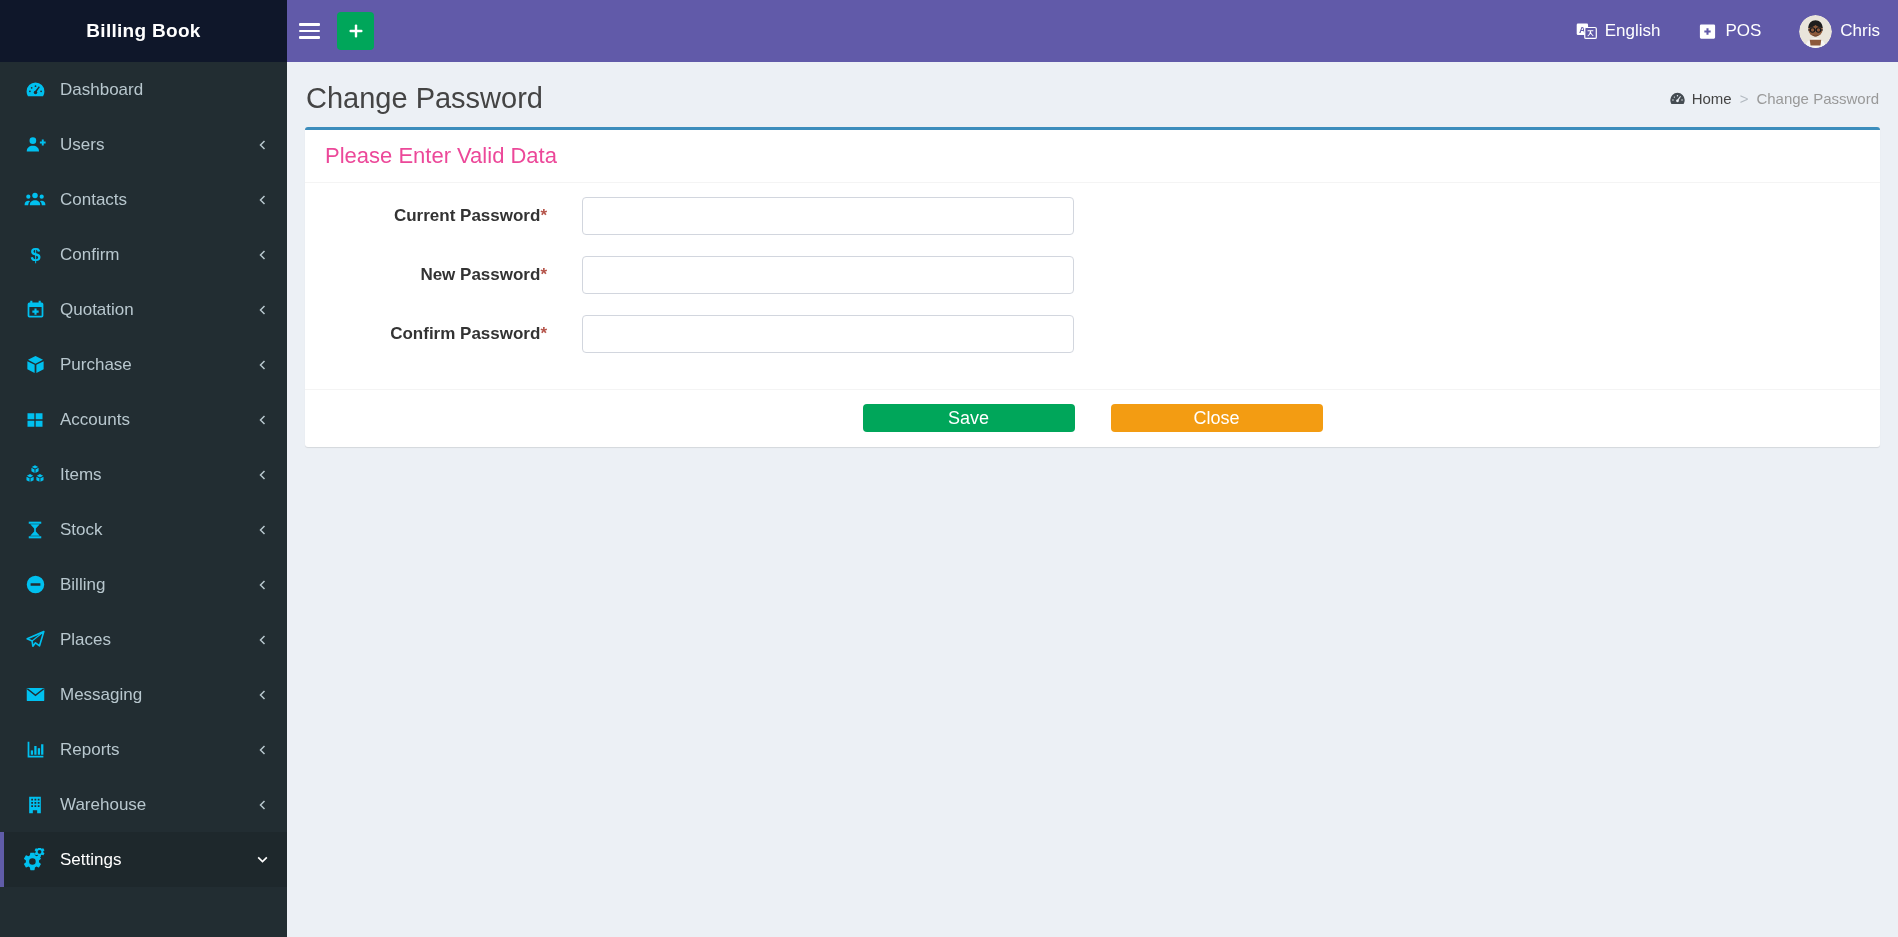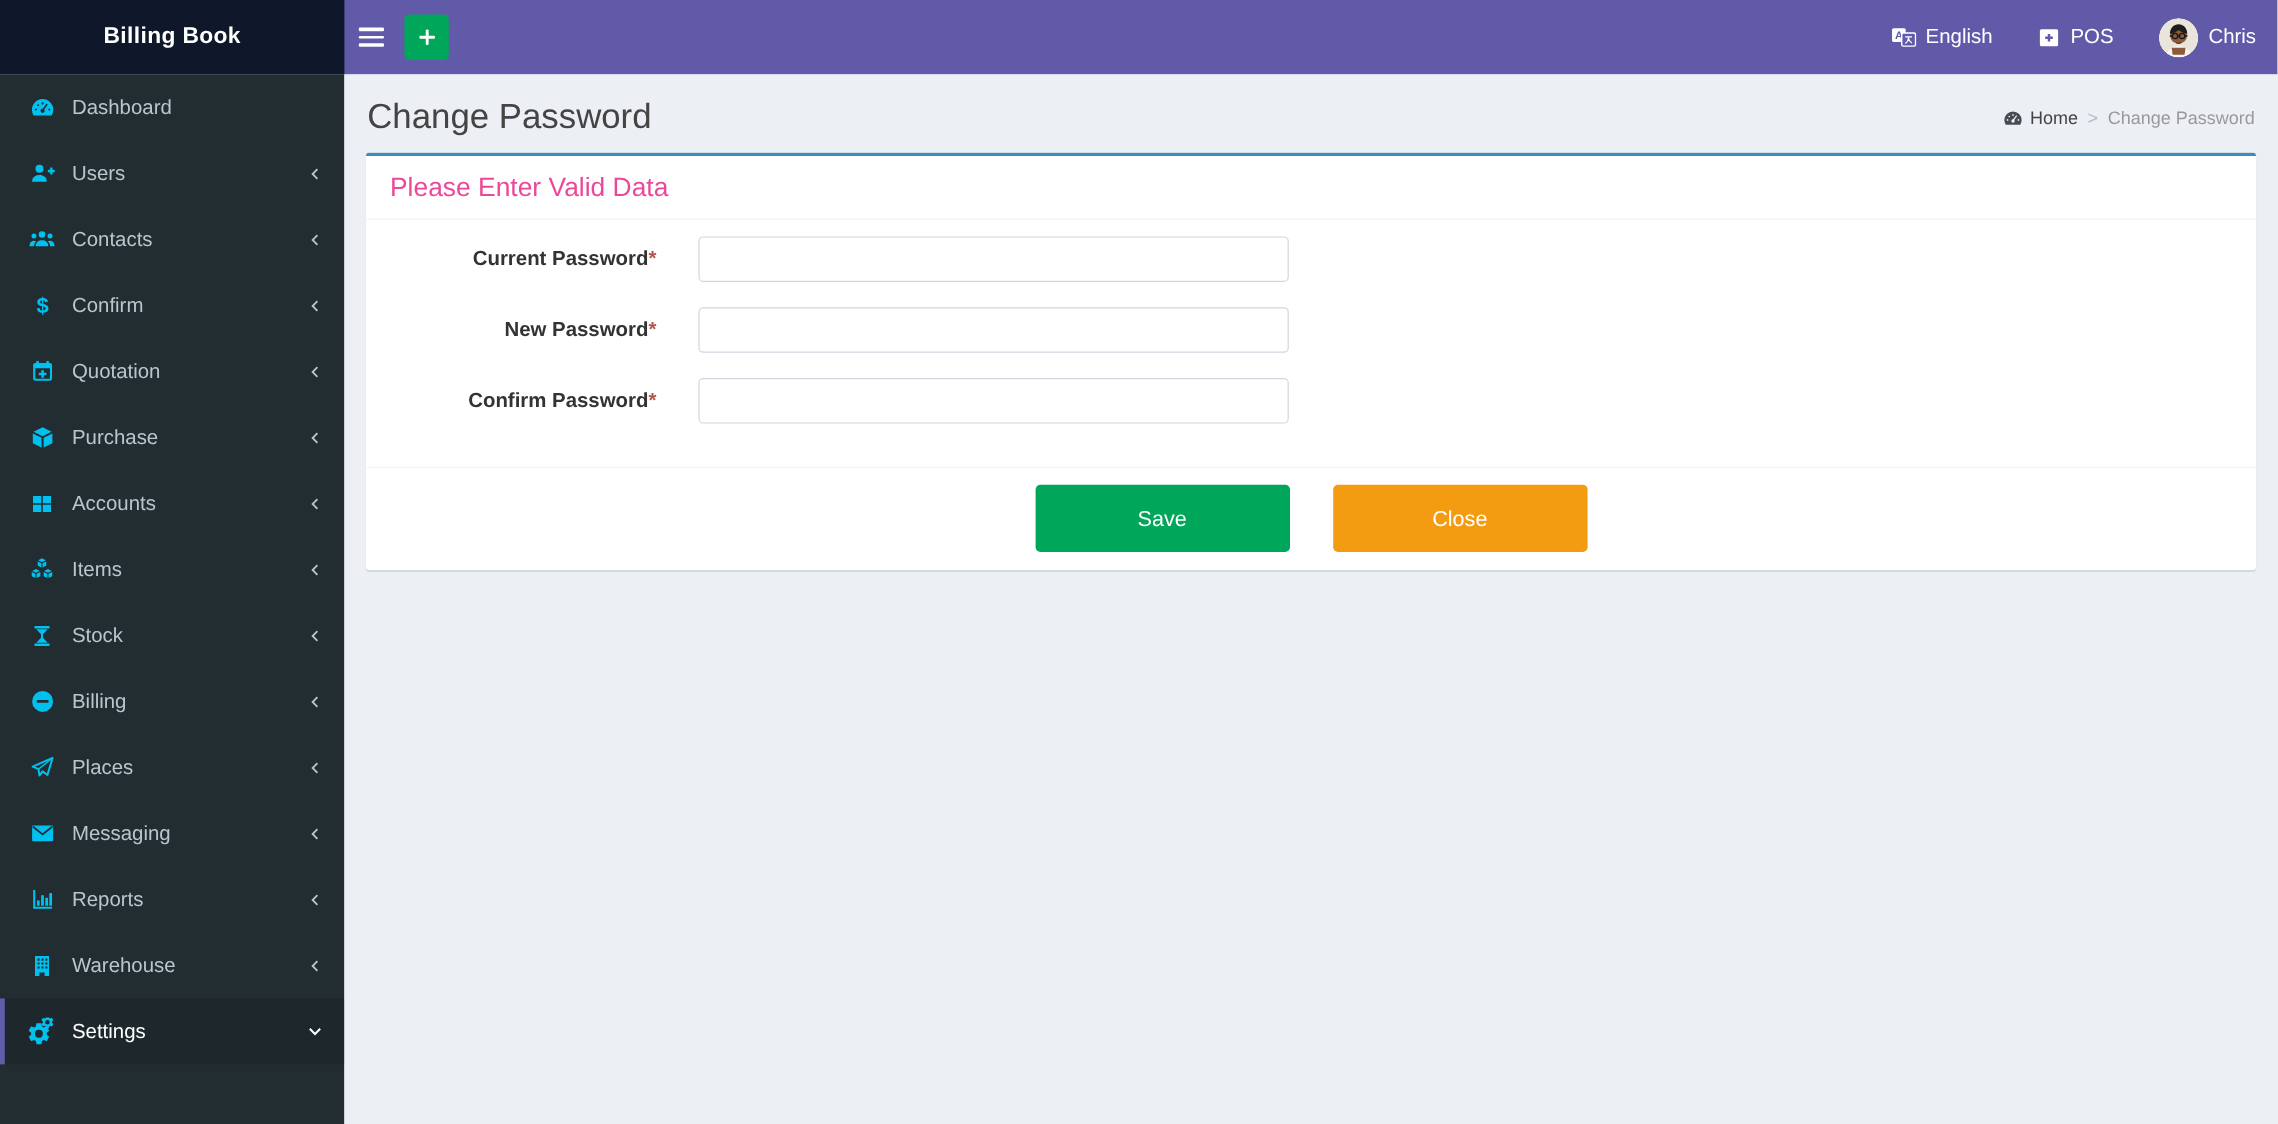--- a/index.html
+++ b/index.html
@@ -63,21 +63,21 @@
   .form-row { display:flex; margin-bottom:21px; }
   .form-row:last-child { margin-bottom:21px; }
   .form-label { width:222px; flex:0 0 222px; text-align:right; font-weight:bold; font-size:17px; color:#333; padding-top:9px; }
   .req { color:#b5544a; font-weight:bold; }
   .form-input {
     margin-left:35px; width:492px; height:38px; border:1px solid #d2d6de; border-radius:4px;
     padding:0 12px; font-size:16px; color:#555; outline:none; font-family:"Liberation Sans",sans-serif;
   }
   .card-footer { border-top:1px solid #f4f4f4; padding:14px 0 15px 0; display:flex; justify-content:center; gap:36px; }
   .btn {
-    width:212px; height:56px; border:none; border-radius:4px; color:#fff; font-size:18px;
+    width:212px; height:28px; border:none; border-radius:4px; color:#fff; font-size:18px;
     cursor:pointer; font-family:"Liberation Sans",sans-serif;
   }
   .btn-save { background:#00a65a; }
   .btn-close { background:#f39c12; }
 </style>
 </head>
 <body>
 
 <div class="app">
 

